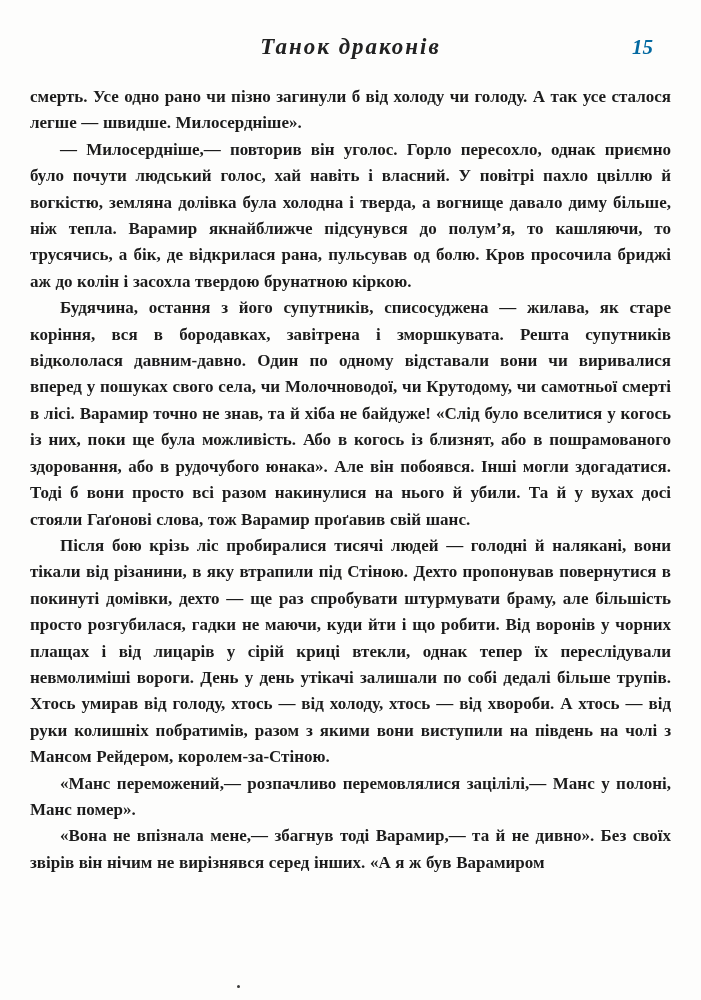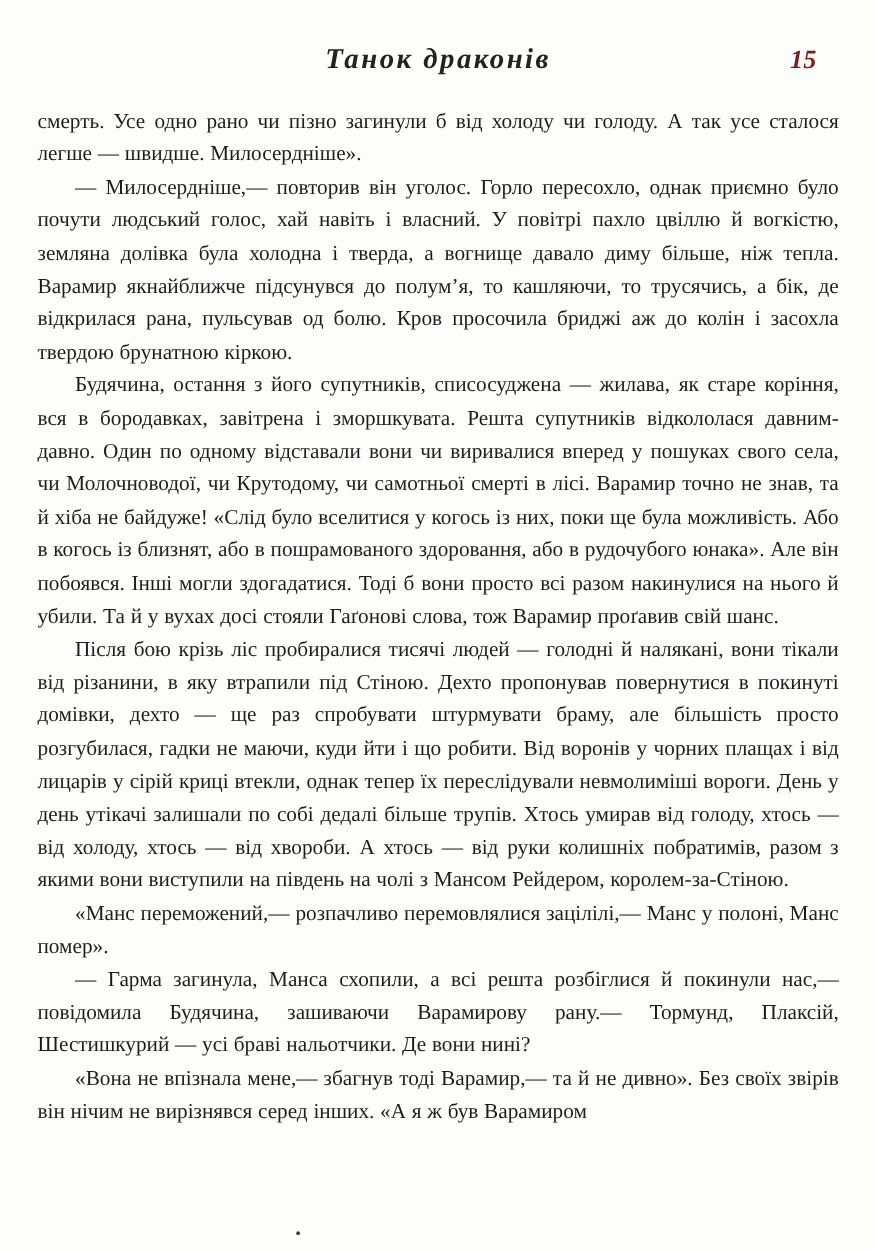--- a/index.html
+++ b/index.html
@@ -36,33 +36,34 @@
     color: #222;
   }
   .page-number {
     position: absolute;
     right: 18px;
     top: 0;
     font-size: 21px;
     line-height: 30px;
     font-style: italic;
     font-weight: bold;
-    color: #7f1d1d;
+    color: #0369a1;
   }
   .text-block {
     text-align: justify;
     font-size: 17px;
     line-height: 26.4px;
     hyphens: auto;
     -webkit-hyphens: auto;
     word-spacing: 0.02em;
   }
   .para {
     margin: 0;
     padding: 0;
+    font-weight: bold;
   }
   .para.indent {
     text-indent: 30px;
   }
   .print-dot {
     position: absolute;
     left: 237px;
     top: 985px;
     width: 3px;
     height: 3px;
@@ -78,18 +79,17 @@
     <h1 class="running-title">Танок драконів</h1>
     <div class="page-number">15</div>
   </header>
 
   <main class="text-block">
     <p class="para">смерть. Усе одно рано чи пізно загинули б від холоду чи голоду. А так усе сталося легше — швидше. Милосердніше».</p>
     <p class="para indent">— Милосердніше,— повторив він уголос. Горло пересохло, однак приємно було почути людський голос, хай навіть і власний. У повітрі пахло цвіллю й вогкістю, земляна долівка була холодна і тверда, а вогнище давало диму більше, ніж тепла. Варамир якнайближче підсунувся до полум’я, то кашляючи, то трусячись, а бік, де відкрилася рана, пульсував од болю. Кров просочила бриджі аж до колін і засохла твердою брунатною кіркою.</p>
     <p class="para indent">Будячина, остання з його супутників, списосуджена — жилава, як старе коріння, вся в бородавках, завітрена і зморшкувата. Решта супутників відкололася давним-давно. Один по одному відставали вони чи виривалися вперед у пошуках свого села, чи Молочноводої, чи Крутодому, чи самотньої смерті в лісі. Варамир точно не знав, та й хіба не байдуже! «Слід було вселитися у когось із них, поки ще була можливість. Або в когось із близнят, або в пошрамованого здоровання, або в рудочубого юнака». Але він побоявся. Інші могли здогадатися. Тоді б вони просто всі разом накинулися на нього й убили. Та й у вухах досі стояли Гаґонові слова, тож Варамир проґавив свій шанс.</p>
     <p class="para indent">Після бою крізь ліс пробиралися тисячі людей — голодні й налякані, вони тікали від різанини, в яку втрапили під Стіною. Дехто пропонував повернутися в покинуті домівки, дехто — ще раз спробувати штурмувати браму, але більшість просто розгубилася, гадки не маючи, куди йти і що робити. Від воронів у чорних плащах і від лицарів у сірій криці втекли, однак тепер їх переслідували невмолиміші вороги. День у день утікачі залишали по собі дедалі більше трупів. Хтось умирав від голоду, хтось — від холоду, хтось — від хвороби. А хтось — від руки колишніх побратимів, разом з якими вони виступили на південь на чолі з Мансом Рейдером, королем-за-Стіною.</p>
     <p class="para indent">«Манс переможений,— розпачливо перемовлялися зацілілі,— Манс у полоні, Манс помер».</p>
-    <p class="para indent">— Гарма загинула, Манса схопили, а всі решта розбіглися й покинули нас,— повідомила Будячина, зашиваючи Варамирову рану.— Тормунд, Плаксій, Шестишкурий — усі браві нальотчики. Де вони нині?</p>
     <p class="para indent">«Вона не впізнала мене,— збагнув тоді Варамир,— та й не дивно». Без своїх звірів він нічим не вирізнявся серед інших. «А я ж був Варамиром</p>
   </main>
 
   <div class="print-dot"></div>
 </div>
 
 </body></html>

